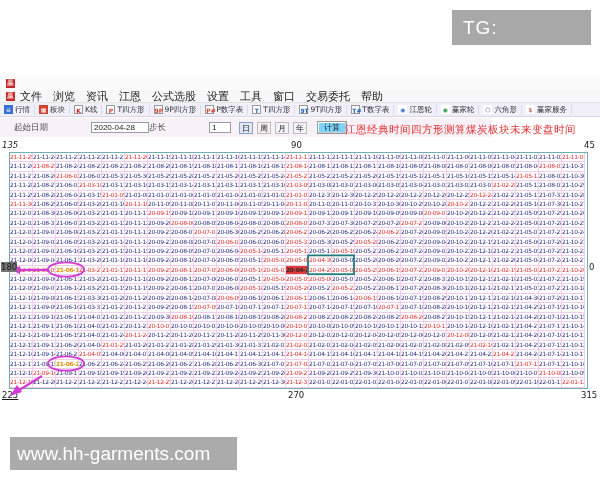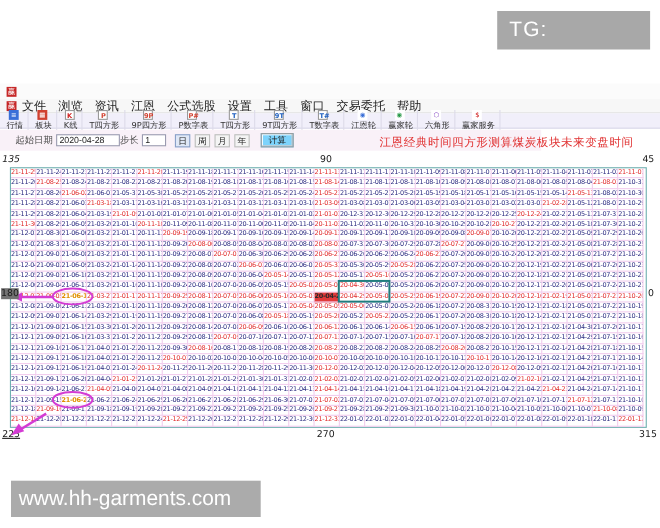--- a/index.html
+++ b/index.html
@@ -13,28 +13,28 @@
   
   #titlebar{left:0;top:76px;width:600px;height:14px;background:#fbfbfb;display:flex;align-items:center;}
   .mini-logo{width:9px;height:9px;background:#c62828;color:#fff;font-size:7px;line-height:9px;
     text-align:center;margin:0 5px 0 6px;flex:0 0 auto;}
   #title-text{font-size:8.5px;color:#333;white-space:nowrap;}
   .censor{display:inline-block;width:52px;height:9px;background:#d9d9d9;border-radius:2px;vertical-align:middle;margin:0 1px;}
   #menubar{left:0;top:90px;width:600px;height:12px;background:#f7f7f7;display:flex;align-items:center;border-bottom:1px solid #e3e3e3;}
   .menu-item{font-size:11px;color:#222;margin-right:11px;white-space:nowrap;}
   #toolbar{left:0;top:103px;width:600px;height:14px;background:#f1effa;border-bottom:1px solid #d9d7e8;
     display:flex;align-items:center;padding-left:4px;box-sizing:border-box;}
-  .tb-item{display:flex;align-items:center;margin-right:4px;padding-right:4px;border-right:1px solid #dddbe9;flex-direction:column;}
+  .tb-item{display:flex;align-items:center;margin-right:4px;padding-right:4px;border-right:1px solid #dddbe9;}
   .tb-label{font-size:7.5px;color:#333;margin-left:2px;white-space:nowrap;}
   .tb-ico{width:9px;height:9px;font-size:6px;line-height:9px;text-align:center;color:#fff;flex:0 0 auto;}
   .ico-box{border:1px solid #999;background:#fff;box-sizing:border-box;font-weight:bold;}
   #inputrow{left:0;top:118px;width:492px;height:19px;background:#f9f1f8;display:flex;align-items:center;padding-left:14px;box-sizing:border-box;}
   .ctl-label{font-size:8.5px;color:#4a4a4a;margin-right:3px;white-space:nowrap;}
   .ctl-input{height:11px;border:1px solid #9a9ab0;background:#fff;font-size:8px;color:#222;
-    box-sizing:border-box;padding:0 2px;font-family:"Liberation Sans",sans-serif;}
+    box-sizing:border-box;padding:0 2px;font-family:"Liberation Sans",sans-serif;margin-left:40px;}
   #start-date-input{width:58px;}
   #step-input{width:22px;margin-right:8px;}
   .period-btn{font-size:8px;color:#222;background:#f4f4f4;border:1px solid #bdbdbd;
     width:14px;height:12px;line-height:11px;text-align:center;margin-right:4px;box-sizing:border-box;}
   .period-btn.sel{background:#dfe7f6;border-color:#8aa0c8;}
   #calc-btn{font-size:8px;color:#222;background:#7dd3fc;border:1px solid #9a9a9a;
     height:13px;padding:0 6px;margin-left:6px;box-shadow:inset -1px -1px 0 #ccc, inset 1px 1px 0 #fff;}
   #red-note{left:345px;top:123px;font-size:10.5px;color:#e03030;letter-spacing:0.5px;white-space:nowrap;}
   
   .angle{font-size:8.5px;color:#1a1a1a;}

